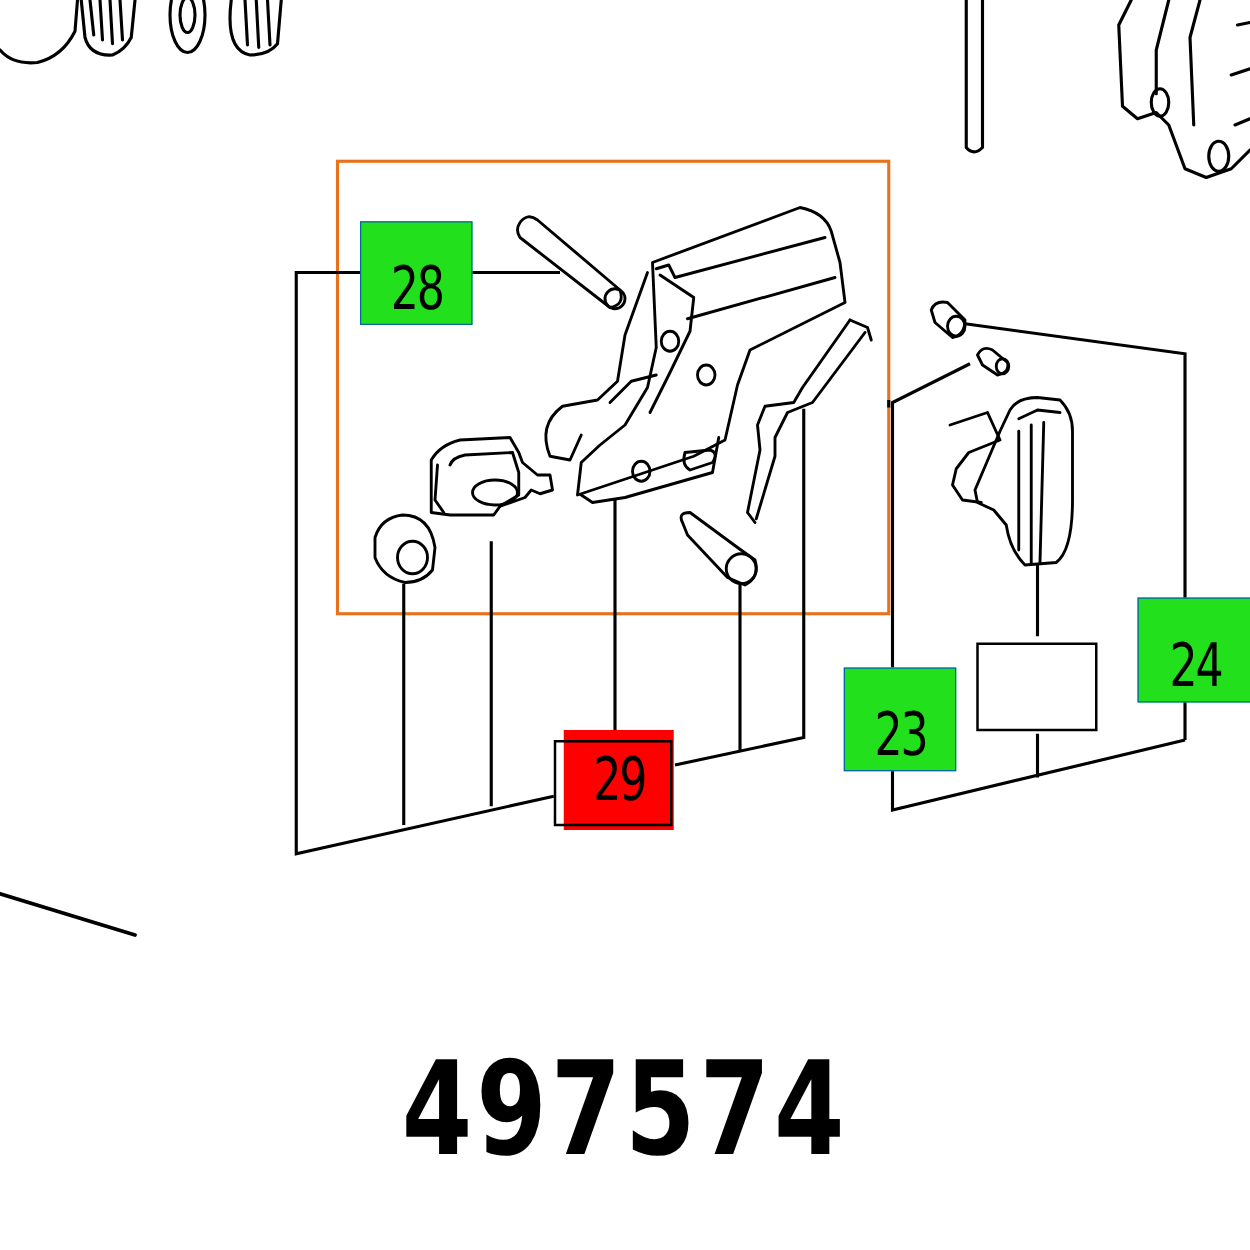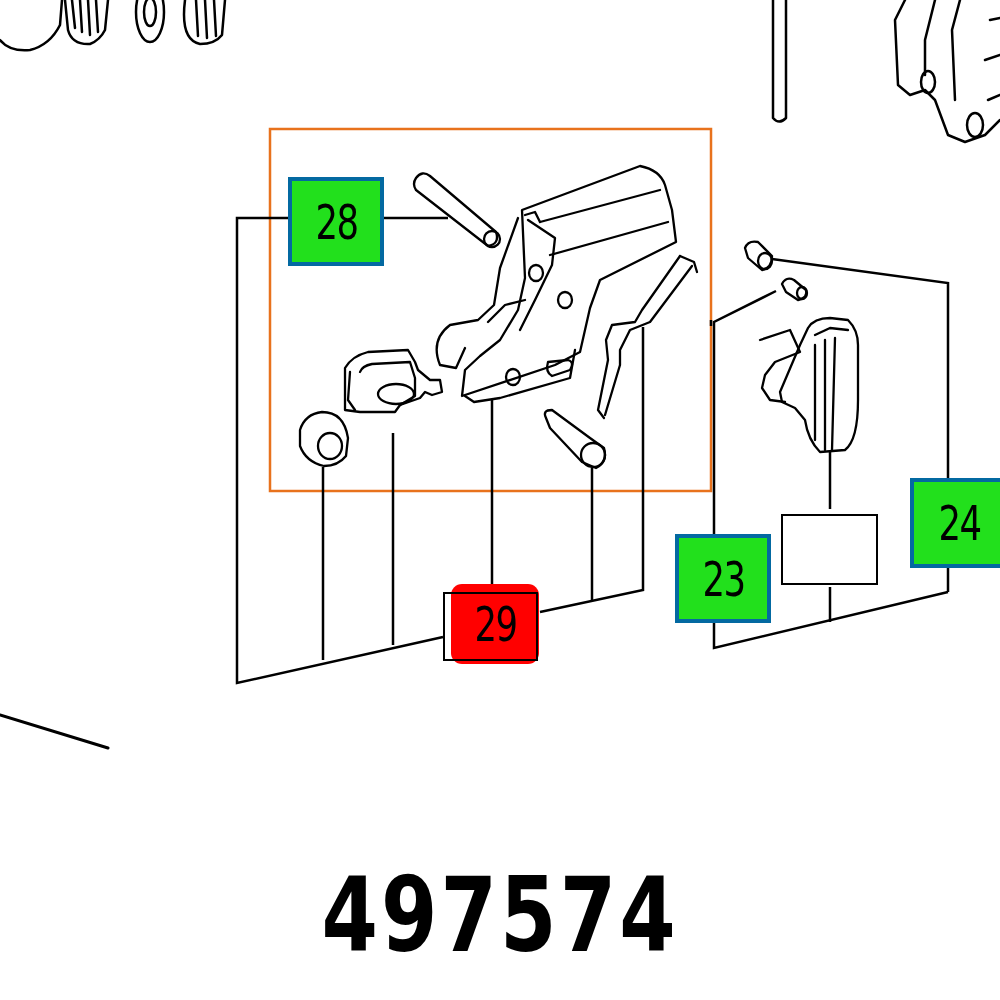--- a/index.html
+++ b/index.html
@@ -4,25 +4,25 @@
   <style>
     html, body { margin: 0; padding: 0; background: #ffffff; }
     body { width: 1000px; height: 1000px; position: relative; overflow: hidden; font-family: "DejaVu Sans", sans-serif; }
     .canvas { position: absolute; left: 0; top: 0; width: 1000px; height: 1000px; }
     .label {
       position: absolute; display: flex; align-items: center; justify-content: center;
       font-family: "DejaVu Sans", sans-serif; font-size: 48px; color: #000; letter-spacing: -2px;
       font-stretch: condensed;
     }
     .label span { transform: scaleX(0.82); display: inline-block; }
-    .green { background: #22e01c; border: 4px solid #0369a1; }
-    .red { background: #ff0000; border-radius: 11px; }
+    .green { background: #22e01c; border: 1px solid #0369a1; align-items: flex-end; }
+    .red { background: #ff0000; }
     .part-number {
       position: absolute; left: 0; width: 1000px; top: 826px; text-align: center;
-      font-family: "DejaVu Sans", sans-serif; font-weight: bold; font-size: 104px; letter-spacing: 4px; color: #000; margin-top: 28px;
+      font-family: "DejaVu Sans", sans-serif; font-weight: bold; font-size: 104px; letter-spacing: 4px; color: #000;
     }
     .part-number span { display: inline-block; transform: scaleX(0.78); }
   </style>
 </head>
 <body>
 
 <div class="canvas">
   <svg width="1000" height="1000" viewBox="0 0 1000 1000" xmlns="http://www.w3.org/2000/svg">
     <g fill="none" stroke="#000" stroke-width="2.5" stroke-linecap="round" stroke-linejoin="round">
 

